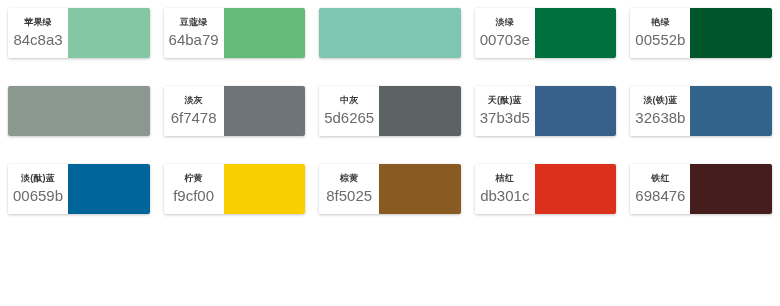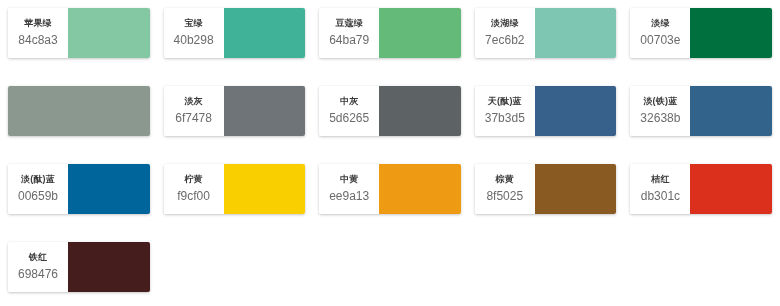--- a/index.html
+++ b/index.html
@@ -43,21 +43,21 @@
     line-height: 1.25;
   }
   .color-name {
     font-size: 9px;
     color: #3c3c3c;
     font-weight: bold;
     letter-spacing: 0.2px;
     white-space: nowrap;
   }
   .color-hex {
-    font-size: 12px;
+    font-size: 15px;
     color: #6b6b6b;
     margin-top: 3px;
     white-space: nowrap;
   }
   .color-swatch {
     flex: 1 1 auto;
   }
 </style>
 </head>
 <body style="background: rgb(255, 255, 255);">
@@ -65,45 +65,41 @@
 <div class="palette-grid">
     <div class="swatch-card">
       <div class="card-label">
         <div class="color-name">苹果绿</div>
         <div class="color-hex">84c8a3</div>
       </div>
       <div class="color-swatch" style="background: rgb(132, 200, 163);"></div>
     </div>
     <div class="swatch-card">
       <div class="card-label">
-        <div class="color-name">宝绿</div>
-        <div class="color-hex">40b298</div>
-      </div>
-      <div class="color-swatch" style="background: rgb(64, 178, 152);"></div>
-    </div>
-    <div class="swatch-card">
-      <div class="card-label">
         <div class="color-name">豆蔻绿</div>
         <div class="color-hex">64ba79</div>
       </div>
       <div class="color-swatch" style="background: rgb(100, 186, 121);"></div>
     </div>
     <div class="swatch-card">
-      <div class="card-label">
-        <div class="color-name">淡湖绿</div>
-        <div class="color-hex">7ec6b2</div>
-      </div>
       <div class="color-swatch" style="background: rgb(126, 198, 178);"></div>
     </div>
     <div class="swatch-card">
       <div class="card-label">
         <div class="color-name">淡绿</div>
         <div class="color-hex">00703e</div>
       </div>
       <div class="color-swatch" style="background: rgb(0, 112, 62);"></div>
+    </div>
+    <div class="swatch-card">
+      <div class="card-label">
+        <div class="color-name">艳绿</div>
+        <div class="color-hex">00552b</div>
+      </div>
+      <div class="color-swatch" style="background: rgb(0, 85, 43);"></div>
     </div>
     <div class="swatch-card">
       <div class="color-swatch" style="background: rgb(139, 152, 143);"></div>
     </div>
     <div class="swatch-card">
       <div class="card-label">
         <div class="color-name">淡灰</div>
         <div class="color-hex">6f7478</div>
       </div>
       <div class="color-swatch" style="background: rgb(111, 116, 120);"></div>
@@ -138,27 +134,20 @@
     </div>
     <div class="swatch-card">
       <div class="card-label">
         <div class="color-name">柠黄</div>
         <div class="color-hex">f9cf00</div>
       </div>
       <div class="color-swatch" style="background: rgb(249, 207, 0);"></div>
     </div>
     <div class="swatch-card">
       <div class="card-label">
-        <div class="color-name">中黄</div>
-        <div class="color-hex">ee9a13</div>
-      </div>
-      <div class="color-swatch" style="background: rgb(238, 154, 19);"></div>
-    </div>
-    <div class="swatch-card">
-      <div class="card-label">
         <div class="color-name">棕黄</div>
         <div class="color-hex">8f5025</div>
       </div>
       <div class="color-swatch" style="background: rgb(138, 90, 35);"></div>
     </div>
     <div class="swatch-card">
       <div class="card-label">
         <div class="color-name">桔红</div>
         <div class="color-hex">db301c</div>
       </div>

